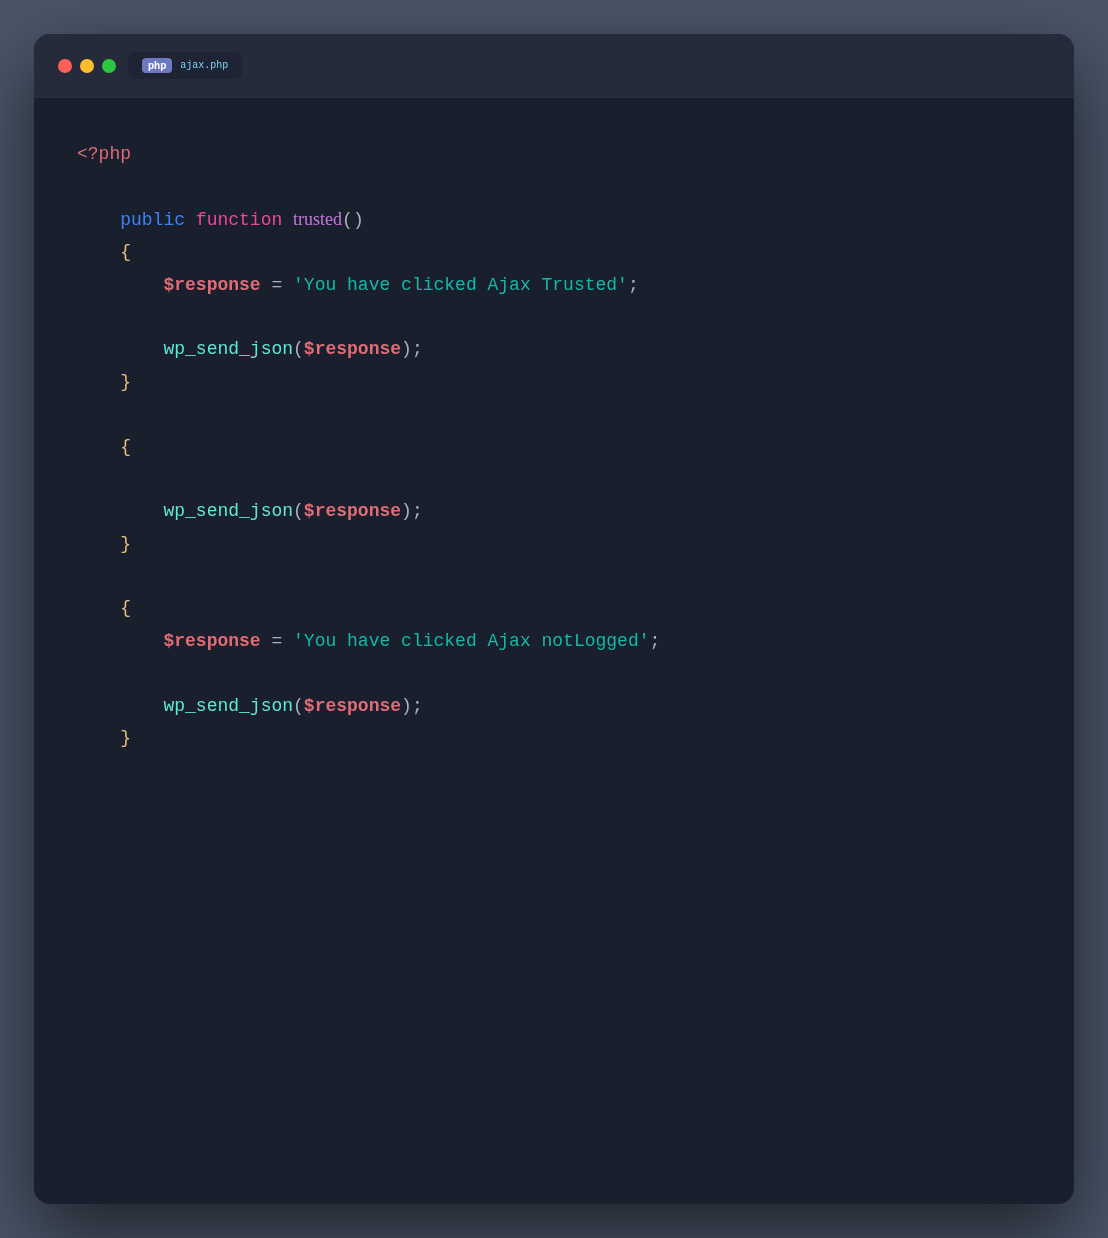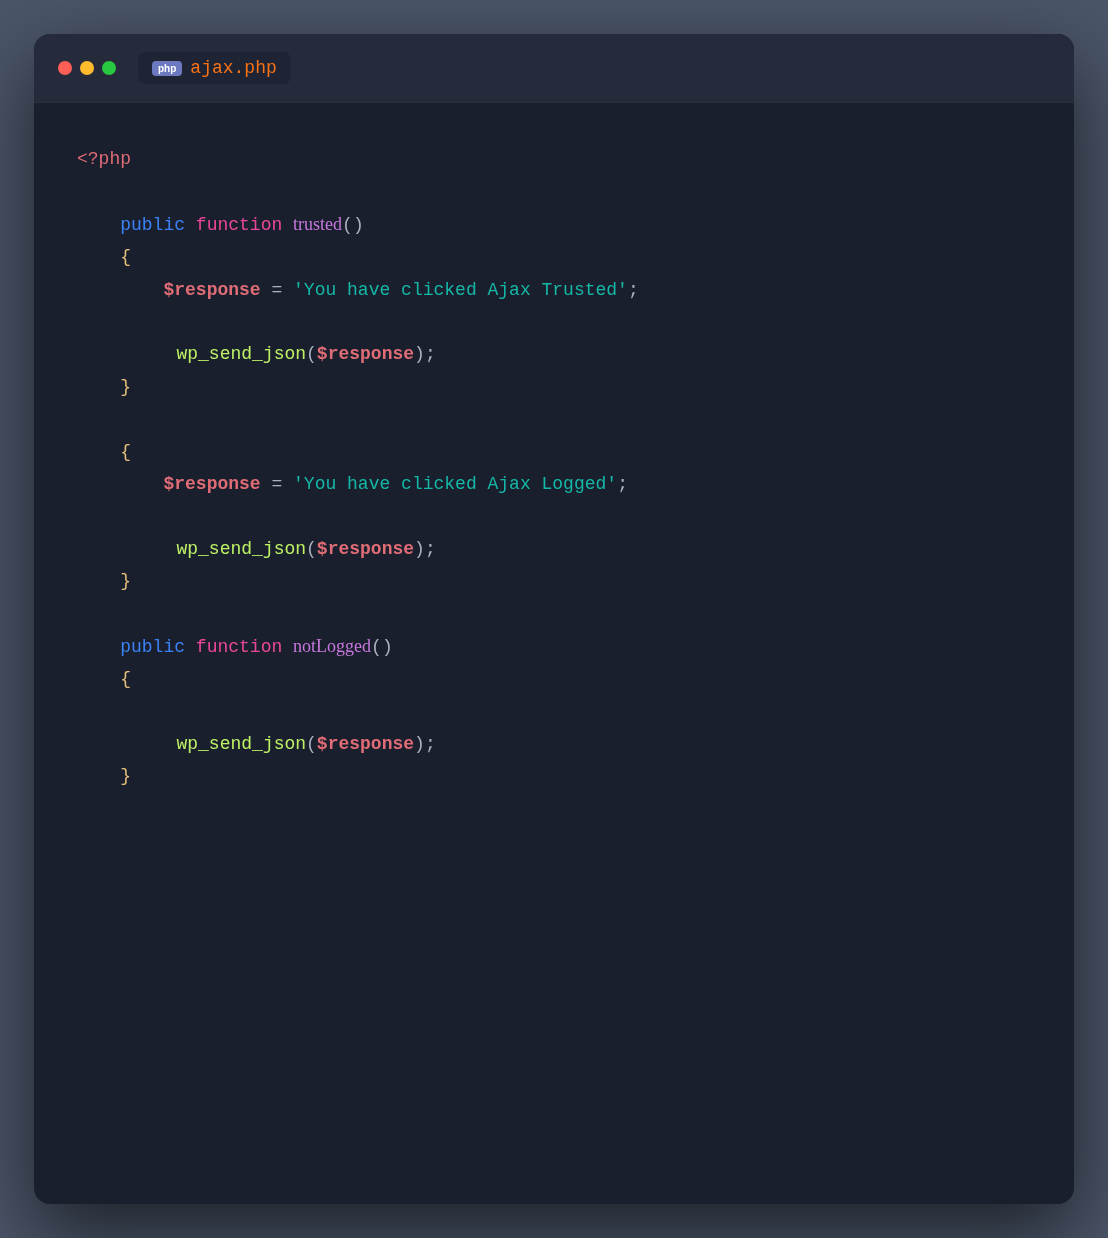--- a/index.html
+++ b/index.html
@@ -24,21 +24,21 @@
       border-radius: 16px;
       overflow: hidden;
       box-shadow: 0 30px 80px rgba(0,0,0,0.6);
     }
 
     .titlebar {
       background: #252b3b;
       padding: 18px 24px;
       display: flex;
       align-items: center;
-      gap: 10px;
+      gap: 0;
       border-bottom: 1px solid #2a3040;
     }
 
     .traffic-lights {
       display: flex;
       gap: 8px;
       align-items: center;
     }
 
     .dot {
@@ -65,22 +65,22 @@
       background: #6c78c0;
       color: #fff;
       font-size: 10px;
       font-weight: bold;
       border-radius: 4px;
       padding: 2px 6px;
       font-family: Arial, sans-serif;
     }
 
     .tab-filename {
-      color: #f97316;
-      font-size: 18px;
+      color: #7dd3fc;
+      font-size: 10px;
       font-family: 'Courier New', Courier, monospace;
     }
 
     .code-area {
       padding: 40px 60px 60px 43px;
       line-height: 1.8;
       font-size: 18px;
     }
 
     .line {
@@ -89,21 +89,21 @@
     }
 
     
     .c-tag        { color: #e06c75; }   
     .c-keyword    { color: #3b82f6; }   
     .c-function-kw{ color: #ec4899; }   
     .c-fn-name    { color: #c678dd; font-family: Liberation Serif, serif; }
     .c-brace      { color: #e5c07b; }   
     .c-var        { color: #e06c75; font-weight: bold; }   
     .c-string     { color: #14b8a6; }   
-    .c-func-call  { color: #bef264; margin-left: 13px; }
+    .c-func-call  { color: #5eead4; }
     .c-white      { color: #abb2bf; }
   </style>
 </head>
 <body>
 
 <div class="window">
 
   <div class="titlebar">
     <div class="traffic-lights">
       <div class="dot dot-red"></div>
@@ -123,26 +123,25 @@
 
     <span class="line">    <span class="c-keyword">public</span> <span class="c-function-kw">function</span> <span class="c-fn-name">trusted</span><span class="c-white">()</span></span>
     <span class="line">    <span class="c-brace">{</span></span>
     <span class="line">        <span class="c-var">$response</span> <span class="c-white">= </span><span class="c-string">'You have clicked Ajax Trusted'</span><span class="c-white">;</span></span>
     <span class="line">&nbsp;</span>
     <span class="line">        <span class="c-func-call">wp_send_json</span><span class="c-white">(</span><span class="c-var">$response</span><span class="c-white">);</span></span>
     <span class="line">    <span class="c-brace">}</span></span>
     <span class="line">&nbsp;</span>
 
     <span class="line">    <span class="c-brace">{</span></span>
-    <span class="line">        <span class="c-var">$response</span> <span class="c-white">= </span><span class="c-string">'You have clicked Ajax Logged'</span><span class="c-white">;</span></span>
     <span class="line">&nbsp;</span>
     <span class="line">        <span class="c-func-call">wp_send_json</span><span class="c-white">(</span><span class="c-var">$response</span><span class="c-white">);</span></span>
     <span class="line">    <span class="c-brace">}</span></span>
     <span class="line">&nbsp;</span>
 
-    <span class="line">    <span class="c-keyword">public</span> <span class="c-function-kw">function</span> <span class="c-fn-name">notLogged</span><span class="c-white">()</span></span>
     <span class="line">    <span class="c-brace">{</span></span>
+    <span class="line">        <span class="c-var">$response</span> <span class="c-white">= </span><span class="c-string">'You have clicked Ajax notLogged'</span><span class="c-white">;</span></span>
     <span class="line">&nbsp;</span>
     <span class="line">        <span class="c-func-call">wp_send_json</span><span class="c-white">(</span><span class="c-var">$response</span><span class="c-white">);</span></span>
     <span class="line">    <span class="c-brace">}</span></span>
 
   </div>
 </div>
 
 </body></html>

